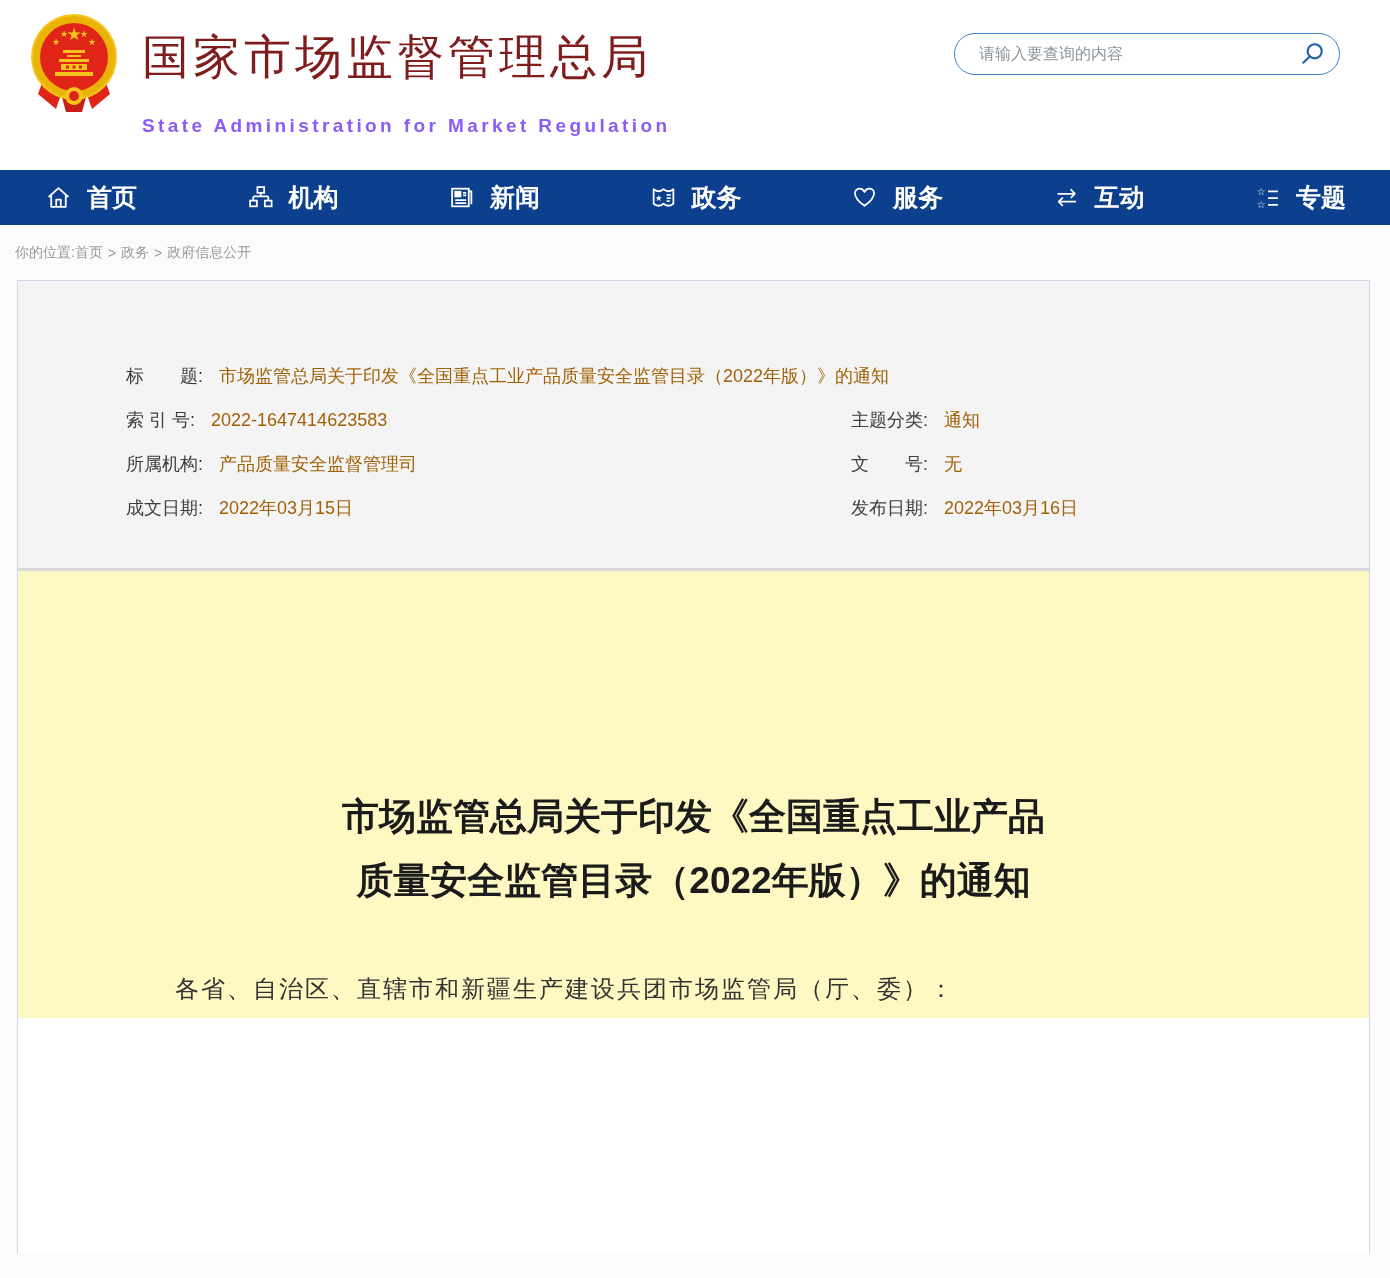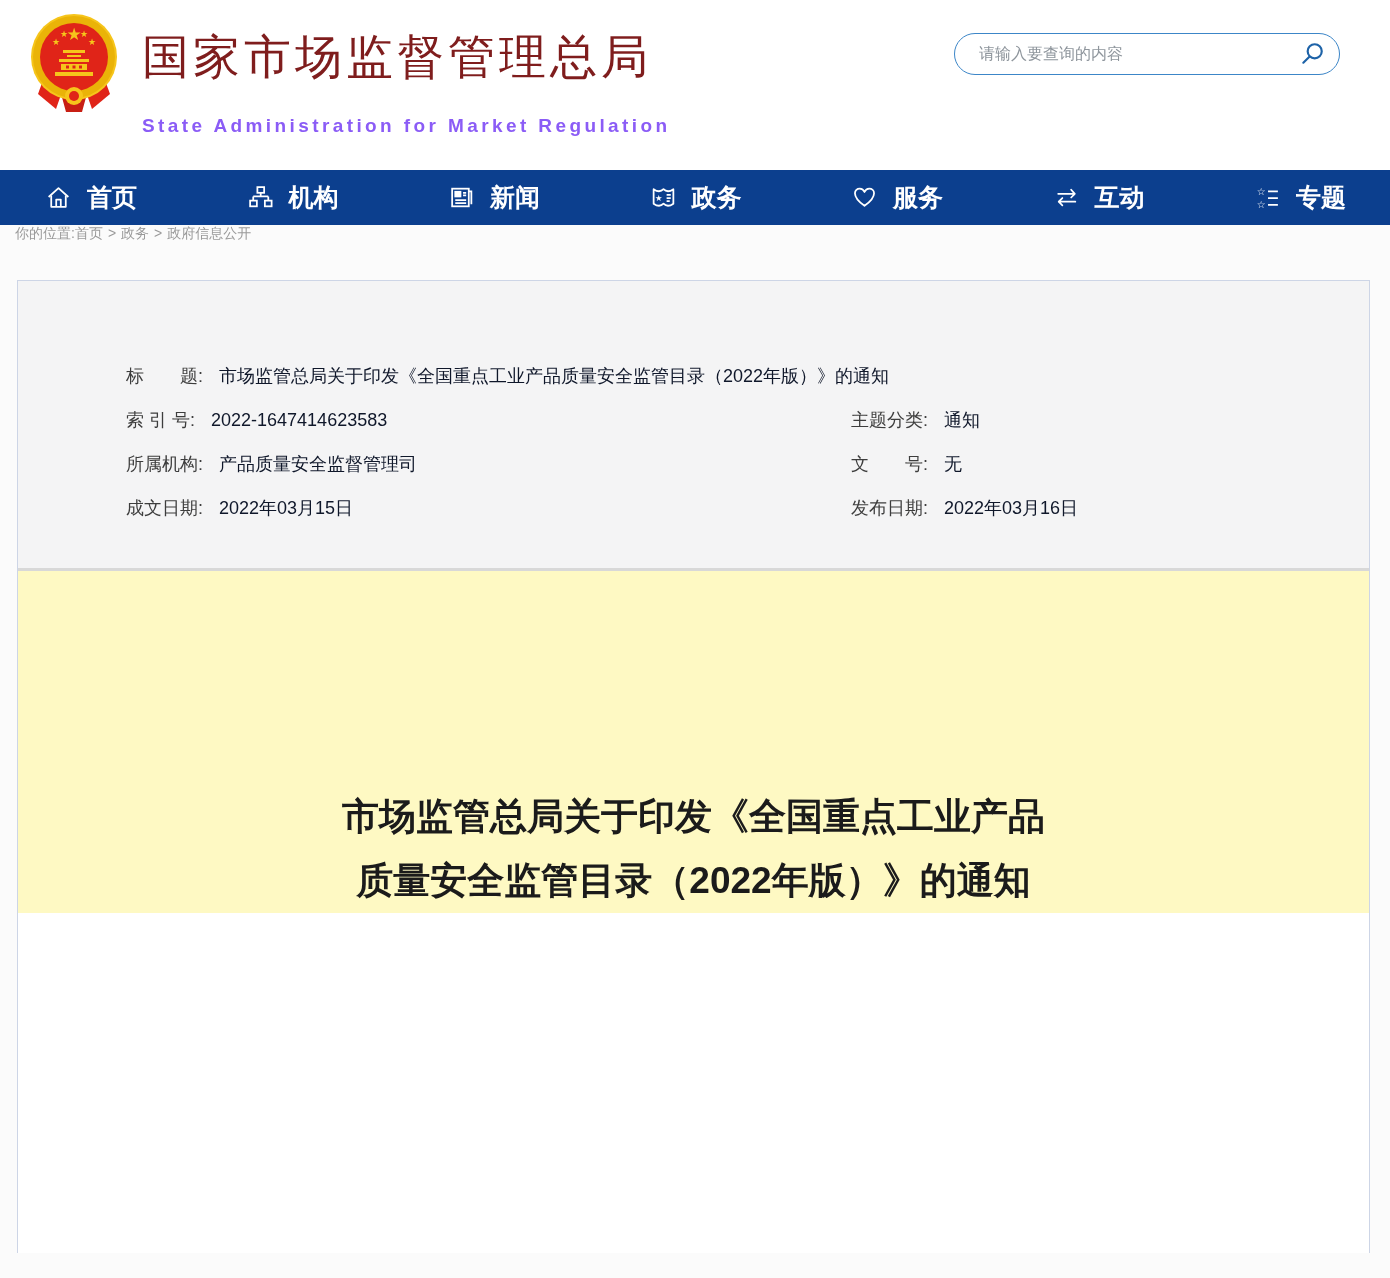--- a/index.html
+++ b/index.html
@@ -26,35 +26,35 @@
                 display:flex; align-items:center; }
 
   
   .main-nav { height:55px; background:#0c3f8e; display:flex; align-items:center;
               justify-content:space-between; padding:0 44px 0 45px; }
   .nav-item { display:flex; align-items:center; gap:15px; color:#ffffff; font-size:25px;
               font-weight:bold; text-decoration:none; white-space:nowrap; }
   .nav-item svg { display:block; }
 
   
-  .breadcrumb { height:55px; display:flex; align-items:flex-start; padding-left:15px;
+  .breadcrumb { height:55px; display:flex; align-items:center; padding-left:15px;
                 font-size:14px; color:#9a9a9a; background:#fbfbfb; }
   .breadcrumb a { color:#9a9a9a; text-decoration:none; }
   .breadcrumb .sep { margin:0 5px; }
 
   
   .container { width:1353px; height:973px; margin-left:17px; background:#ffffff;
                border:1px solid #cdd5e6; border-bottom:none; overflow:hidden; }
 
   .meta { background:#f4f4f5; padding:86px 40px 51px 108px; }
   .meta-grid { display:grid; grid-template-columns:725px 1fr; row-gap:26px;
                font-size:18px; line-height:18px; }
   .meta-row.full { grid-column:1 / -1; }
   .meta-label { color:#3d3d3d; margin-right:16px; white-space:pre; }
-  .meta-value { color:#0f172a; }
+  .meta-value { color:#a16207; }
 
   .doc { border-top:3px solid #d8d8d8; background:#fef9c3; padding-top:214px; }
   .doc-title { text-align:center; font-size:37px; line-height:64px; font-weight:bold;
                color:#1b1b1b; font-family:"Liberation Sans", sans-serif; }
   .doc-body { margin:48px 154px 0 157px; font-family:"Liberation Serif", serif;
               font-size:24px; color:#333333; line-height:57px; text-align:justify;
               letter-spacing:2px; }
   .doc-body p { margin:0; }
   .doc-body p.indent { text-indent:2.2em; }
 </style>
@@ -206,16 +206,17 @@
       </div>
     </div>
   </section>
 
   <section class="doc">
     <h1 class="doc-title">
       <span>市场监管总局关于印发《全国重点工业产品</span><br>
       <span>质量安全监管目录（2022年版）》的通知</span>
     </h1>
     <div class="doc-body">
+      <p>各省、自治区、直辖市和新疆生产建设兵团市场监管局（厅、委）：</p>
     </div>
   </section>
 
 </div>
 
 </body></html>

